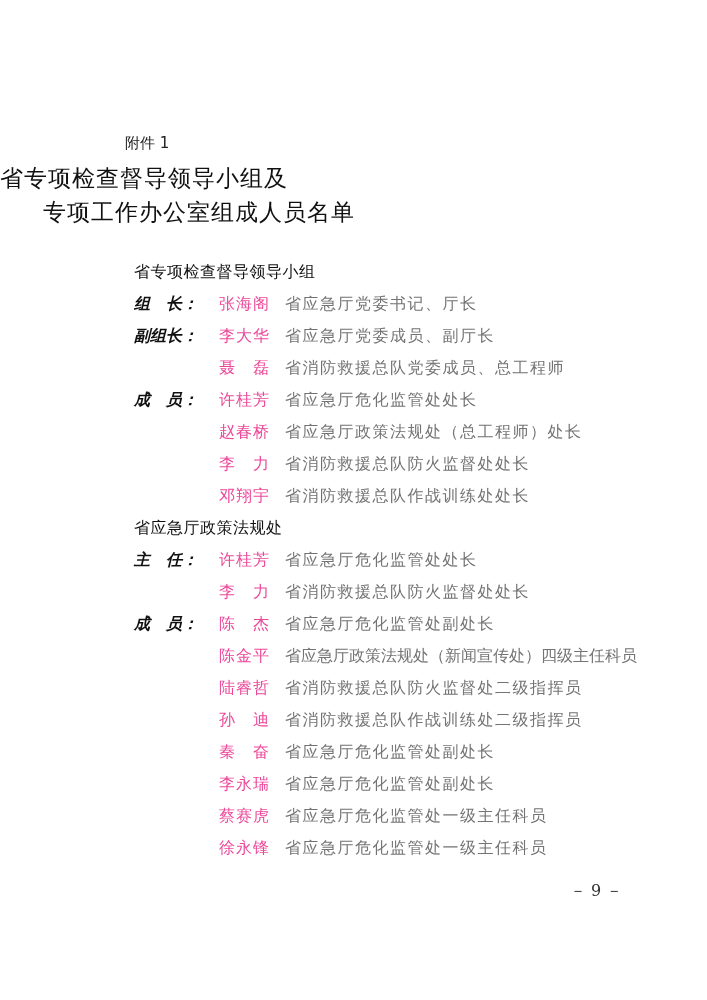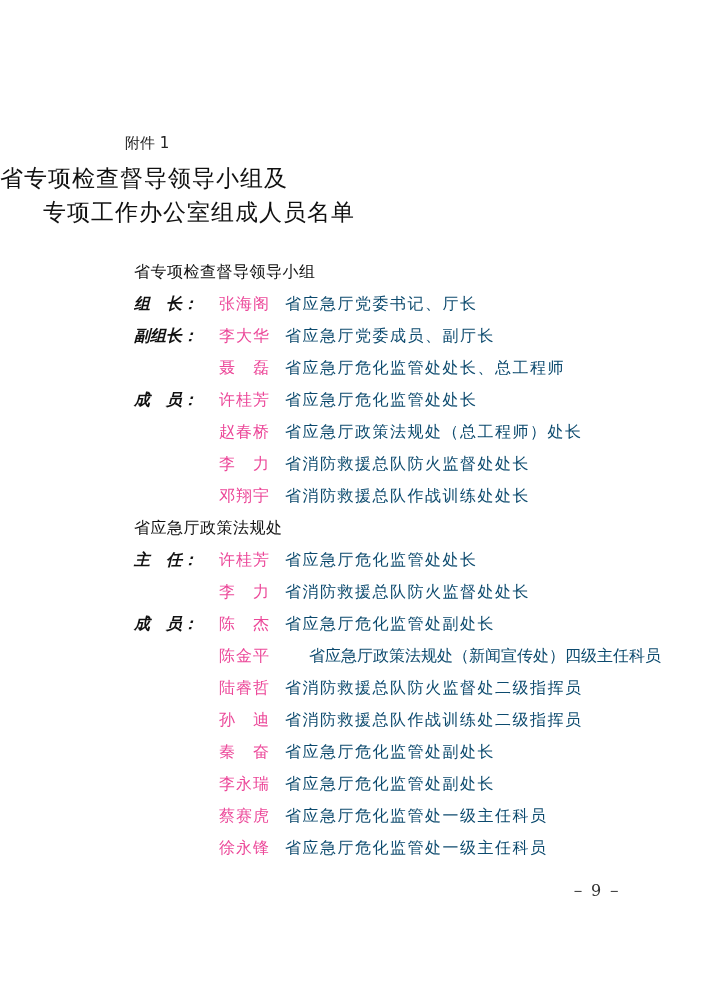--- a/index.html
+++ b/index.html
@@ -6,22 +6,22 @@
     body { width: 707px; height: 1000px; position: relative; overflow: hidden;
            font-family: "DejaVu Sans", "Liberation Sans", sans-serif; color: #1a1a1a; }
     .attachment { position: absolute; left: 97px; top: 134px; font-size: 15px; color: #222; padding-left: 28px; }
     .title { position: absolute; left: 0; width: 707px; font-size: 23px; color: #111; letter-spacing: 1px; }
     .title.l1 { top: 163px; }
     .title.l2 { top: 197px; margin-left: 43px; }
     .section-head { position: absolute; left: 134px; font-size: 16px; font-weight: normal; color: #111; letter-spacing: 0.5px; }
     .row { position: absolute; left: 134px; height: 24px; font-size: 16px; }
     .role { position: absolute; left: 0; width: 76px; font-weight: bold; color: #111; white-space: pre; font-style: italic; }
     .name { position: absolute; left: 85px; width: 70px; color: #ec4899; white-space: pre; letter-spacing: 1px; }
-    .post { position: absolute; left: 151px; color: #0c4a6e; white-space: nowrap; letter-spacing: 1.5px; }
-    .post.tight { letter-spacing: 0; margin-left: 24px; }
+    .post { position: absolute; left: 151px; color: #737373; white-space: nowrap; letter-spacing: 1.5px; }
+    .post.tight { letter-spacing: 0; }
     .page-num { position: absolute; left: 570px; top: 881px; font-family: "DejaVu Serif", serif; font-size: 16px; color: #333; }
   </style>
 </head>
 <body>
 
 <div class="attachment">附件 1</div>
 <div class="title l1">省专项检查督导领导小组及</div>
 <div class="title l2">专项工作办公室组成人员名单</div>
 
 <div class="section-head" style="top:262px">省专项检查督导领导小组</div>
@@ -32,21 +32,21 @@
   <span class="post">省应急厅党委书记、厅长</span>
 </div>
 <div class="row" style="top:326px">
   <span class="role">副组长：</span>
   <span class="name">李大华</span>
   <span class="post">省应急厅党委成员、副厅长</span>
 </div>
 <div class="row" style="top:358px">
   <span class="role"></span>
   <span class="name">聂　磊</span>
-  <span class="post">省应急厅危化监管处处长、总工程师</span>
+  <span class="post">省消防救援总队党委成员、总工程师</span>
 </div>
 <div class="row" style="top:390px">
   <span class="role">成　员：</span>
   <span class="name">许桂芳</span>
   <span class="post">省应急厅危化监管处处长</span>
 </div>
 <div class="row" style="top:422px">
   <span class="role"></span>
   <span class="name">赵春桥</span>
   <span class="post">省应急厅政策法规处（总工程师）处长</span>

